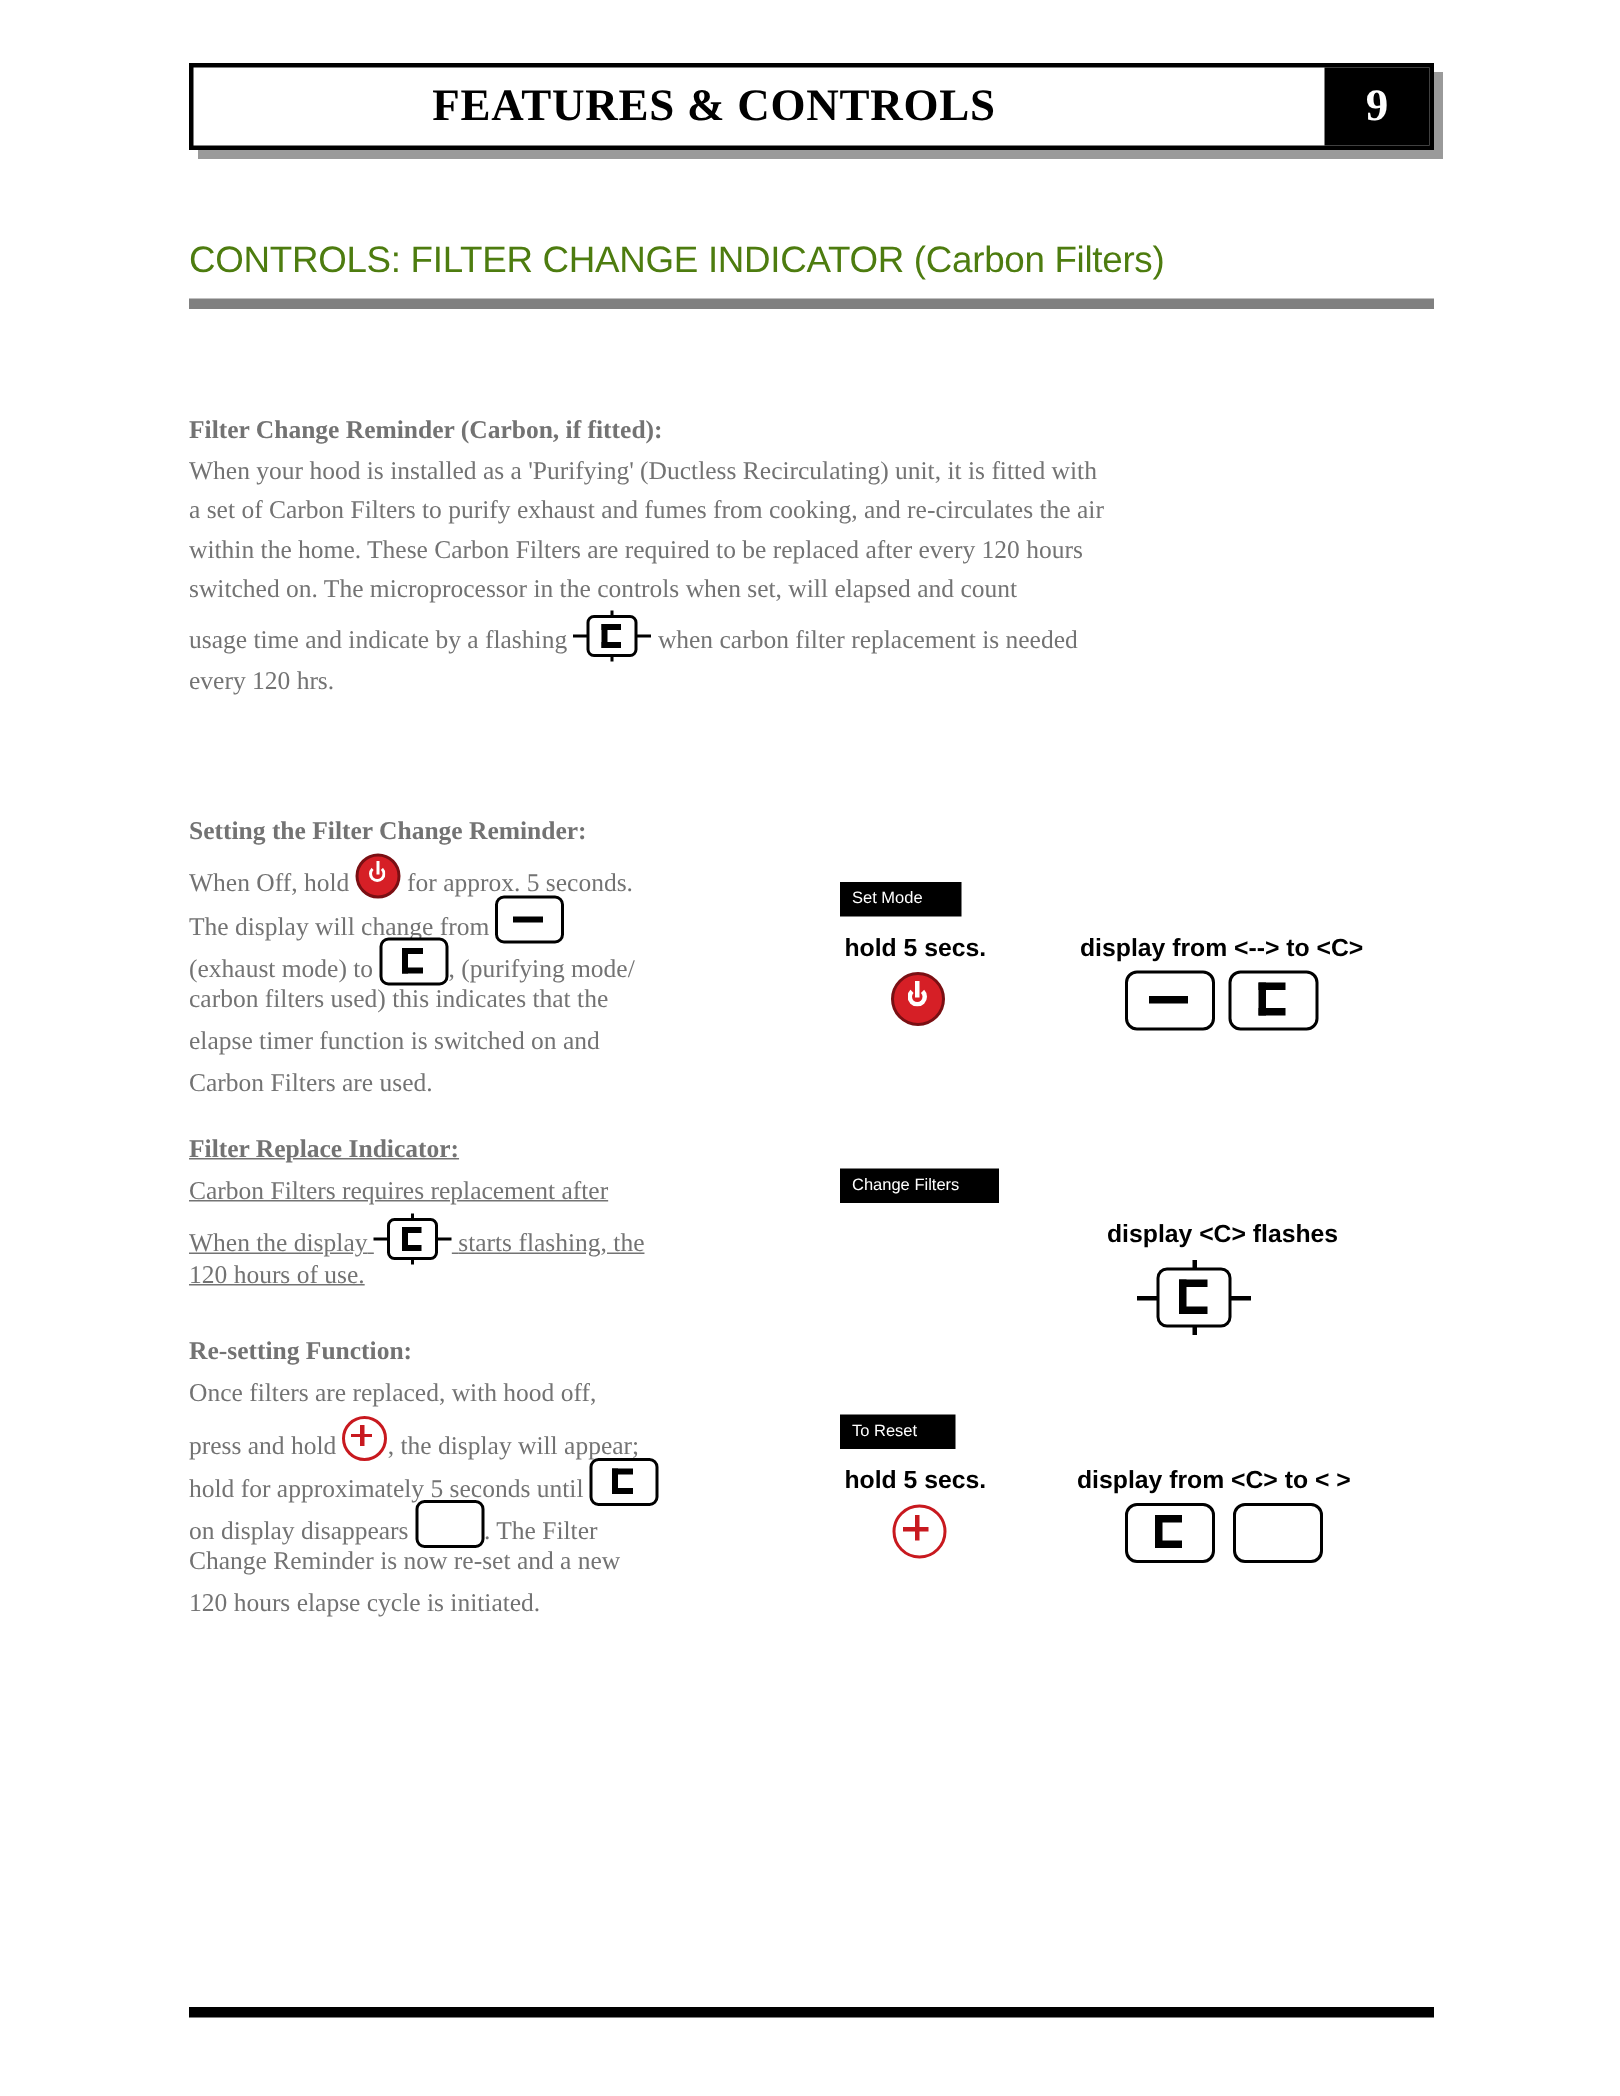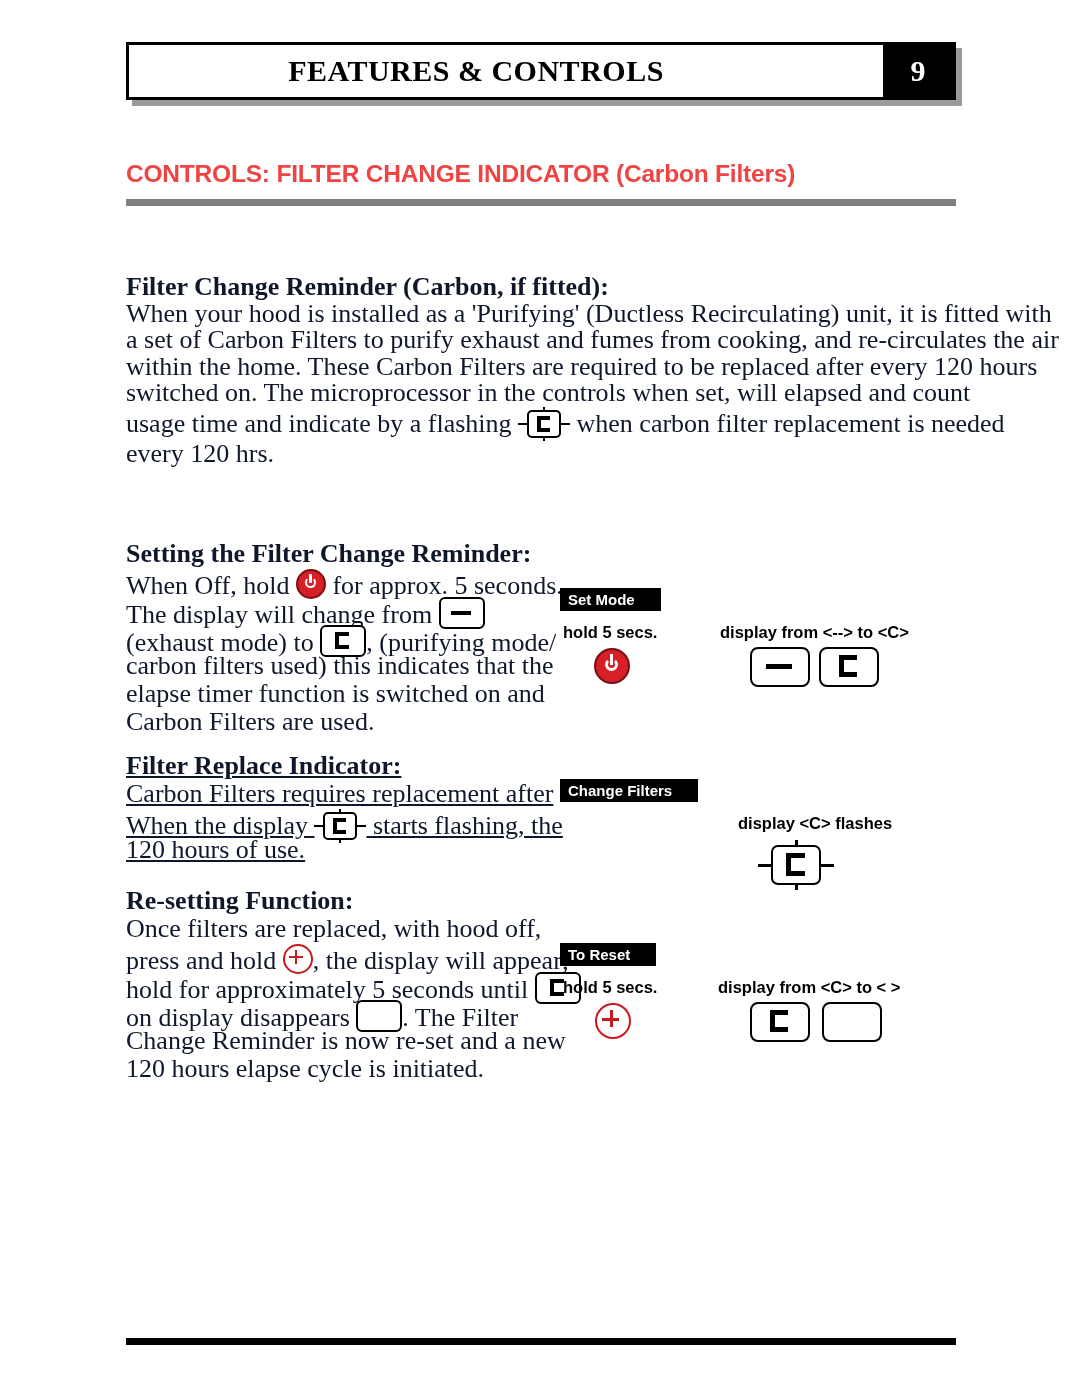--- a/index.html
+++ b/index.html
@@ -66,24 +66,24 @@
     height: 58px;
     background: #9a9a9a;
   }
 
   
   .section-title {
     position: absolute;
     left: 126px;
     top: 160px;
     font-family: "Liberation Sans", sans-serif;
-    font-weight: bold;
+    font-weight: normal;
     font-size: 24.5px;
     letter-spacing: -0.2px;
-    color: #ef4444;
+    color: #4d7c0f;
   }
   .rule {
     position: absolute;
     left: 126px;
     top: 199px;
     width: 830px;
     height: 7px;
     background: #808080;
   }
   .rule-bottom {
@@ -92,23 +92,23 @@
     top: 1338px;
     width: 830px;
     height: 7px;
     background: #000000;
   }
 
   
   .para {
     position: absolute;
     font-family: "Liberation Serif", serif;
-    font-size: 26px;
+    font-size: 17px;
     line-height: 26.5px;
-    color: #0f172a;
+    color: #737373;
   }
   .bold {
     font-weight: bold;
   }
   .heading {
     font-weight: bold;
   }
 
   #intro {
     left: 126px;
@@ -280,22 +280,22 @@
   
   .panel {
     position: absolute;
   }
   .tagbar {
     position: relative;
     display: inline-block;
     background: #000;
     color: #fff;
     font-family: "Liberation Sans", sans-serif;
-    font-weight: bold;
-    font-size: 15px;
+    font-weight: normal;
+    font-size: 11px;
     padding: 3px 26px 3px 8px;
     line-height: 17px;
     white-space: nowrap;
   }
   .cap {
     font-family: "Liberation Sans", sans-serif;
     font-weight: bold;
     font-size: 16.5px;
     color: #000;
     white-space: nowrap;

